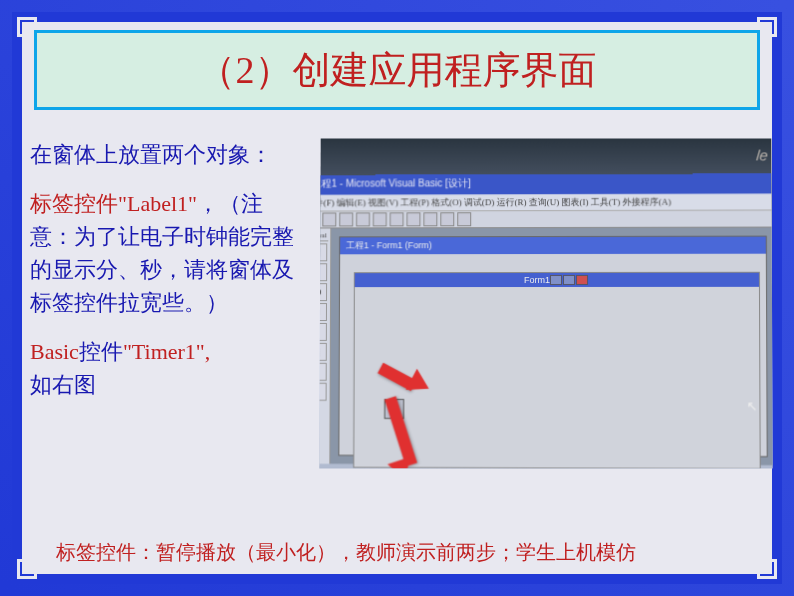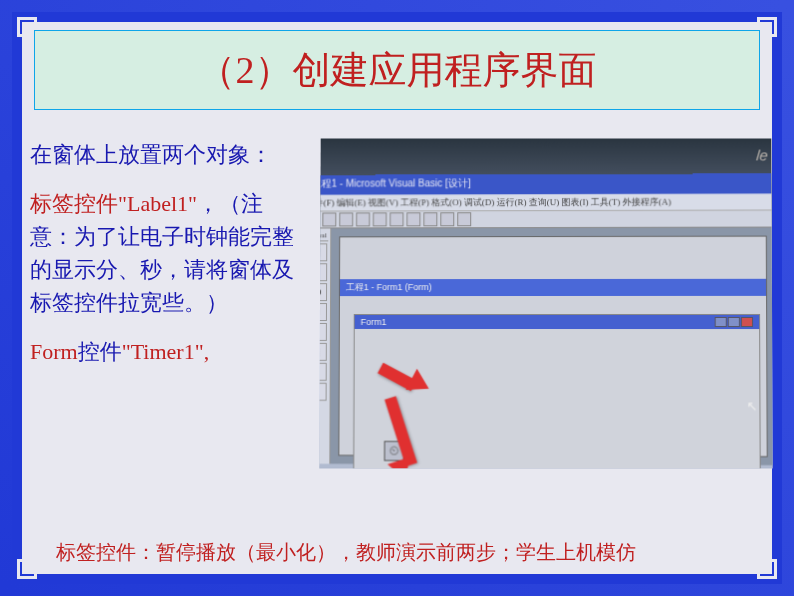--- a/index.html
+++ b/index.html
@@ -48,21 +48,21 @@
     .corner.bl { bottom: -8px; left: -8px; }
     .corner.br { bottom: -8px; right: -8px; }
     .content-area {
       position: absolute;
       inset: 10px;
       background: #e8e8f0;
     }
     .title-box {
       margin: 8px 12px 0 12px;
       background: #d6eee2;
-      border: 1px solid #0ea5e9;
+      border: 3px solid #0ea5e9;
       height: 80px;
       display: flex;
       align-items: center;
       justify-content: center;
     }
     .title-text {
       color: #c02020;
       font-size: 38px;
       font-weight: normal;
     }
@@ -176,39 +176,38 @@
       background: #8a96a8;
       position: relative;
       padding: 8px;
     }
     .form-container-title {
       background: #4a68d8;
       color: #eee;
       font-size: 9px;
       padding: 2px 6px;
       font-family: "SimSun", sans-serif;
-      margin-top: 42px;
     }
     .form-container-body{
       background: #cfd2db;
       border: 1px solid #666;
       height: 100%;
     }
     .form-window {
       margin: 18px 6px 0 14px;
       background: #d6d8e0;
       border: 1px solid #888;
     }
     .form-title {
       background: #4560d0;
       color: #eee;
       font-size: 9px;
       padding: 2px 6px;
       display: flex;
-      justify-content: space-between;
+      justify-content: center;
       font-family: "SimSun", sans-serif;
     }
     .window-btns{ display: flex; gap: 1px; }
     .wbtn{ width: 12px; height: 10px; background: #8090c8; border: 1px solid #556; }
     .wbtn.close{ background: #d05050; }
     .form-canvas {
       height: 180px;
       background: #d0d3db;
       background-image: radial-gradient(#999 0.5px, transparent 0.5px);
       background-size: 6px 6px;
@@ -304,21 +303,22 @@
       <div class="title-text">（2）创建应用程序界面</div>
     </div>
 
     <div class="body-row">
       <div class="left-text">
         <div class="para">在窗体上放置两个对象：</div>
         <div class="para">
           <span class="red">标签控件"Label1"</span><span>，（注意：为了让电子时钟能完整的显示分、秒，请将窗体及标签控件拉宽些。）</span>
         </div>
         <div class="para">
-          <span class="red">Form</span><span>控件</span><span class="red">"Timer1",</span>
+          <span class="red">Basic</span><span>控件</span><span class="red">"Timer1",</span>
+          <span style="display:block">如右图</span>
         </div>
       </div>
 
       <div class="right-image">
         <div class="laptop-logo">le</div>
 
         <div class="vb-window">
           <div class="vb-title">工程1 - Microsoft Visual Basic [设计]</div>
           <div class="vb-menubar">文件(F)  编辑(E)  视图(V)  工程(P)  格式(O)  调试(D)  运行(R)  查询(U)  图表(I)  工具(T)  外接程序(A)</div>
           <div class="vb-toolbar">

